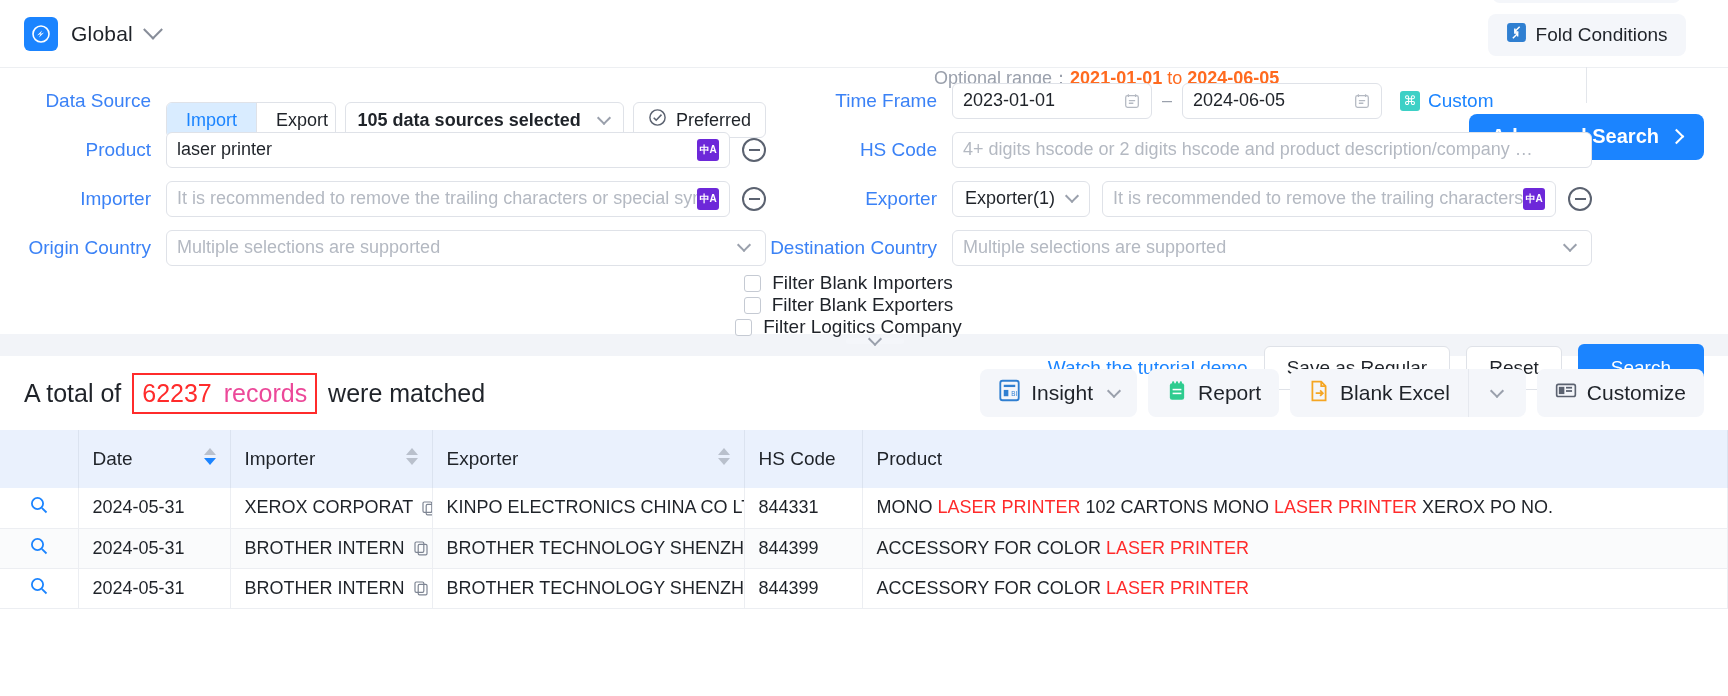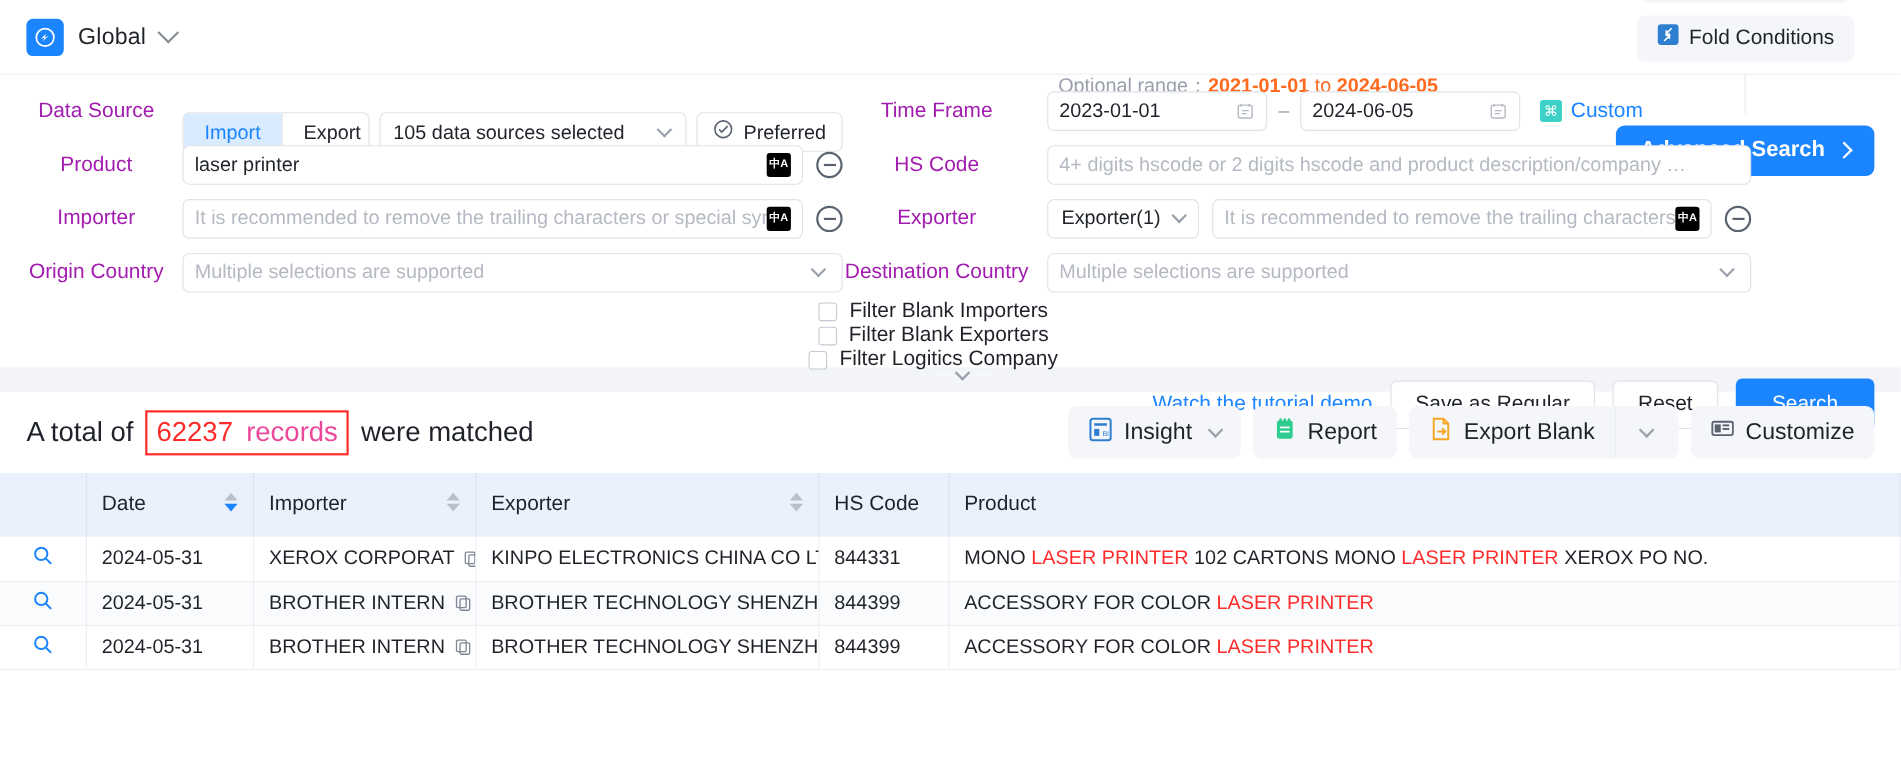--- a/index.html
+++ b/index.html
@@ -42,21 +42,21 @@
     font-size:20px; font-weight:bold; cursor:pointer; white-space:nowrap;
   }
   .chev-r { width:11px;height:11px;border-top:2.5px solid #fff;border-right:2.5px solid #fff;transform:rotate(45deg); }
 
   
   .form {
     padding: 8px 24px 0 24px; position:relative;
   }
   .row { display:flex; align-items:center; height: 49px; }
   .lbl {
-    font-size: 19px; color:#a21caf; text-align:center;
+    font-size: 19px; color:#3b82f6; text-align:right;
     width: 142px; padding-right: 15px; flex:none; white-space:nowrap;
   }
   .lbl.right-col { width: 186px; }
   .field-l { width: 600px; flex:none; }
   .field-r { width: 600px; flex:none; }
 
   .input-box {
     height: 36px; border:1px solid #dfe2e8; border-radius:6px; background:#fff;
     display:flex; align-items:center; padding: 0 10px; font-size:18px;
     position:relative;
@@ -78,35 +78,35 @@
     height:36px; border:1px solid #dfe2e8; border-radius:6px; display:flex;
     align-items:center; background:#fff; font-size:18px;
   }
   .sel-box .txt { padding: 0 12px; color:#1f2329; white-space:nowrap; }
   .chev-s {
     width:10px;height:10px;border-right:2px solid #9aa0ac;border-bottom:2px solid #9aa0ac;
     transform:rotate(45deg); margin-top:-5px;
   }
 
   .trans-ico {
-    width:22px;height:22px;border-radius:3px;background:#000000;color:#fff;
+    width:22px;height:22px;border-radius:3px;background:#6d28d9;color:#fff;
     font-size:10px;line-height:10px;display:flex;flex-direction:column;
     align-items:center;justify-content:center;flex:none;
   }
   .trans-ico b { font-weight:bold; font-size:10px; }
   .circ-ico {
     width:24px;height:24px;border-radius:50%;border:2px solid #5b6270;
     display:flex;align-items:center;justify-content:center;flex:none;cursor:pointer;
   }
   .circ-ico i { display:block;width:11px;height:2px;background:#5b6270; }
 
   .cal-ico { width:18px;height:18px;flex:none; }
 
   .opt-range {
-    position:absolute; top: -2px; left: 962px; font-size:18px; color:#9aa0ac; white-space:nowrap;
+    position:absolute; top: -2px; left: 934px; font-size:18px; color:#9aa0ac; white-space:nowrap;
   }
   .opt-range b { color:#ff6a1f; font-weight:bold; }
   .opt-range span.lite { color:#ff6a1f; font-weight:normal; }
 
   .custom-link { display:flex;align-items:center;gap:8px;font-size:19px;color:#1b84ff;cursor:pointer;white-space:nowrap; }
   .cust-ico { width:20px;height:20px;background:#3dd0c6;border-radius:3px;color:#fff;font-size:13px;display:flex;align-items:center;justify-content:center; }
 
   
   .cbrow { display:flex; align-items:center; height: 62px; padding: 0 24px; flex-direction: column; }
   .cb { display:flex; align-items:center; gap:11px; margin-right: 31px; cursor:pointer; }
@@ -234,21 +234,21 @@
       <span>Optional range：</span><b>2021-01-01</b><span class="lite">&nbsp;</span><span class="lite">to</span><span class="lite">&nbsp;</span><b>2024-06-05</b>
     </div>
 
     <div class="row">
       <div class="lbl">Data Source</div>
       <div class="field-l" style="display:flex;align-items:center;gap:9px;margin-top:39px;">
         <div class="seg">
           <div class="active">Import</div>
           <div>Export</div>
         </div>
-        <div class="sel-box" style="width:300px;justify-content:space-between;">
+        <div class="sel-box" style="width:300px;justify-content:space-between;font-weight:bold;">
           <span class="txt">105 data sources selected</span>
           <span class="chev-s" style="margin-right:14px;"></span>
         </div>
         <div class="sel-box" style="padding:0 14px;gap:9px;">
           <span>
             <svg width="19" height="19" viewBox="0 0 20 20">
                 <circle cx="10" cy="10" r="8" fill="none" stroke="#5b6270" stroke-width="1.5"></circle>
                 <path d="M6 10.2l2.6 2.6L14.2 7" stroke="#5b6270" stroke-width="1.6" fill="none"></path>
               </svg>
           </span>
@@ -416,21 +416,21 @@
       </div>
       <div class="tool-split">
         <div class="tool-btn main">
           <span>
             <svg width="22" height="22" viewBox="0 0 20 20">
                 <path d="M4 1.5h8l4 4v13H4z" fill="none" stroke="#f5a623" stroke-width="1.6"></path>
                 <path d="M12 1.5v4h4" fill="none" stroke="#f5a623" stroke-width="1.6"></path>
                 <path d="M7 12h6M11 9.5l2.5 2.5L11 14.5" stroke="#f5a623" stroke-width="1.6" fill="none"></path>
               </svg>
           </span>
-          <span>Export Blank</span>
+          <span>Blank Excel</span>
         </div>
         <div class="arr">
           <span class="chev-s" style="margin-top:-4px;"></span>
         </div>
       </div>
       <div class="tool-btn">
         <span>
           <svg width="22" height="22" viewBox="0 0 20 20">
               <rect x="1.5" y="4" width="17" height="11" rx="1.6" fill="none" stroke="#5b6270" stroke-width="1.5"></rect>
               <rect x="3.5" y="6.2" width="5" height="6.6" fill="#5b6270"></rect>

